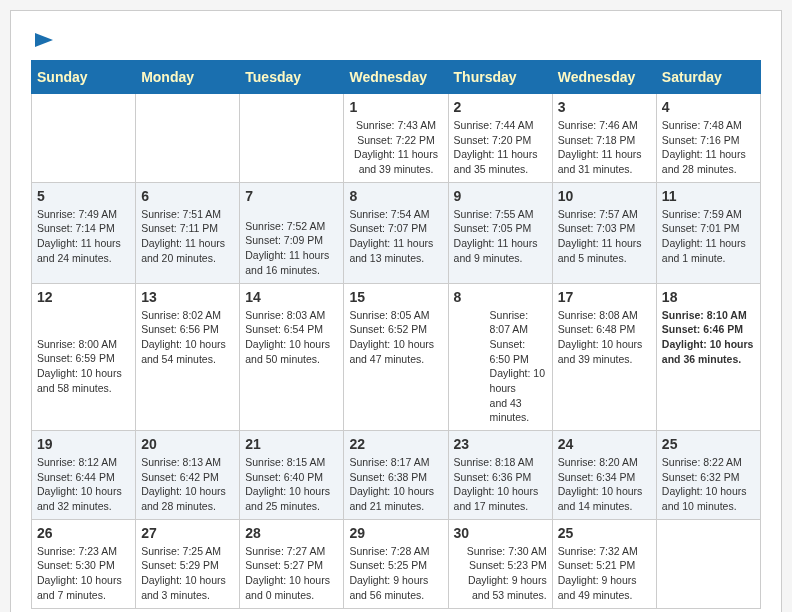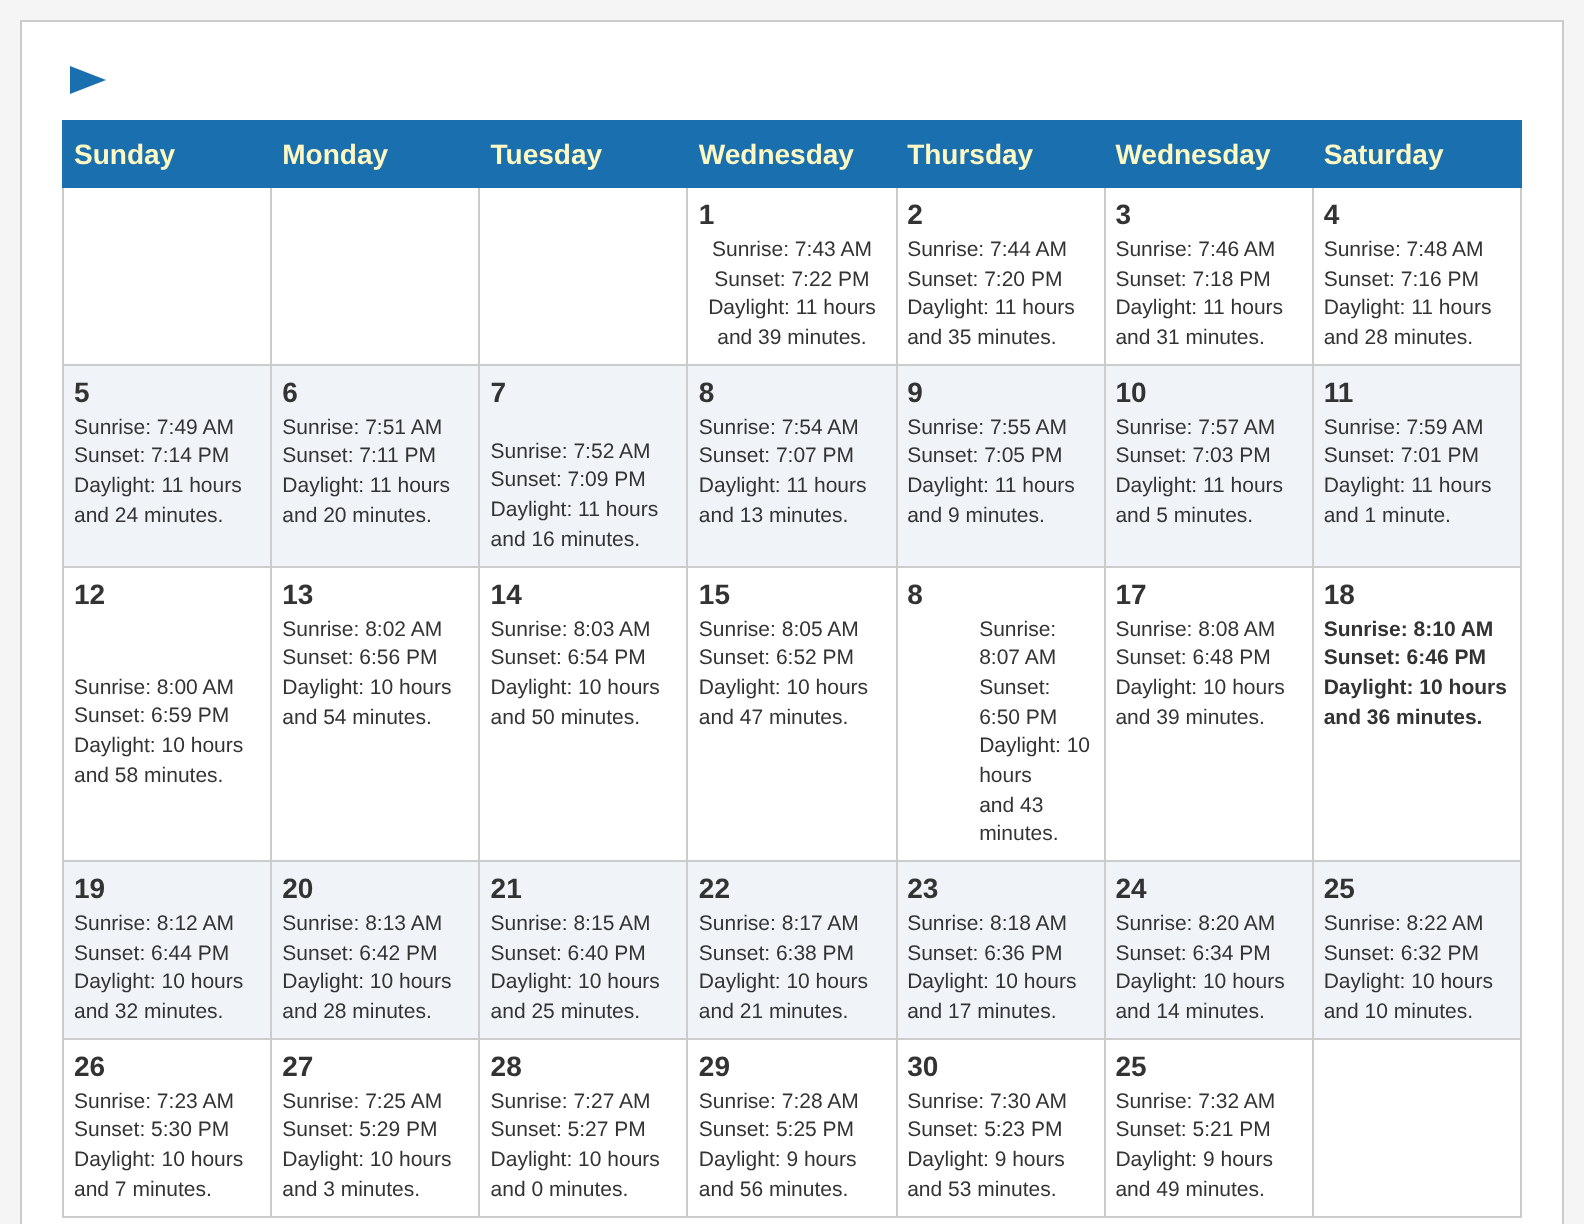--- a/index.html
+++ b/index.html
@@ -329,21 +329,21 @@
           </td>
           <td>
             <div class="day-number">29</div>
             <div class="day-info" style="white-space: pre-line;">Sunrise: 7:28 AM
 Sunset: 5:25 PM
 Daylight: 9 hours
 and 56 minutes.</div>
           </td>
           <td>
             <div class="day-number">30</div>
-            <div class="day-info" style="white-space: pre-line;">Sunrise: 7:30 AM
+            <div class="day-info" style="white-space: pre-line; text-align: right;">Sunrise: 7:30 AM
 Sunset: 5:23 PM
 Daylight: 9 hours
 and 53 minutes.</div>
           </td>
           <td>
             <div class="day-number">25</div>
             <div class="day-info" style="white-space: pre-line;">Sunrise: 7:32 AM
 Sunset: 5:21 PM
 Daylight: 9 hours
 and 49 minutes.</div>

